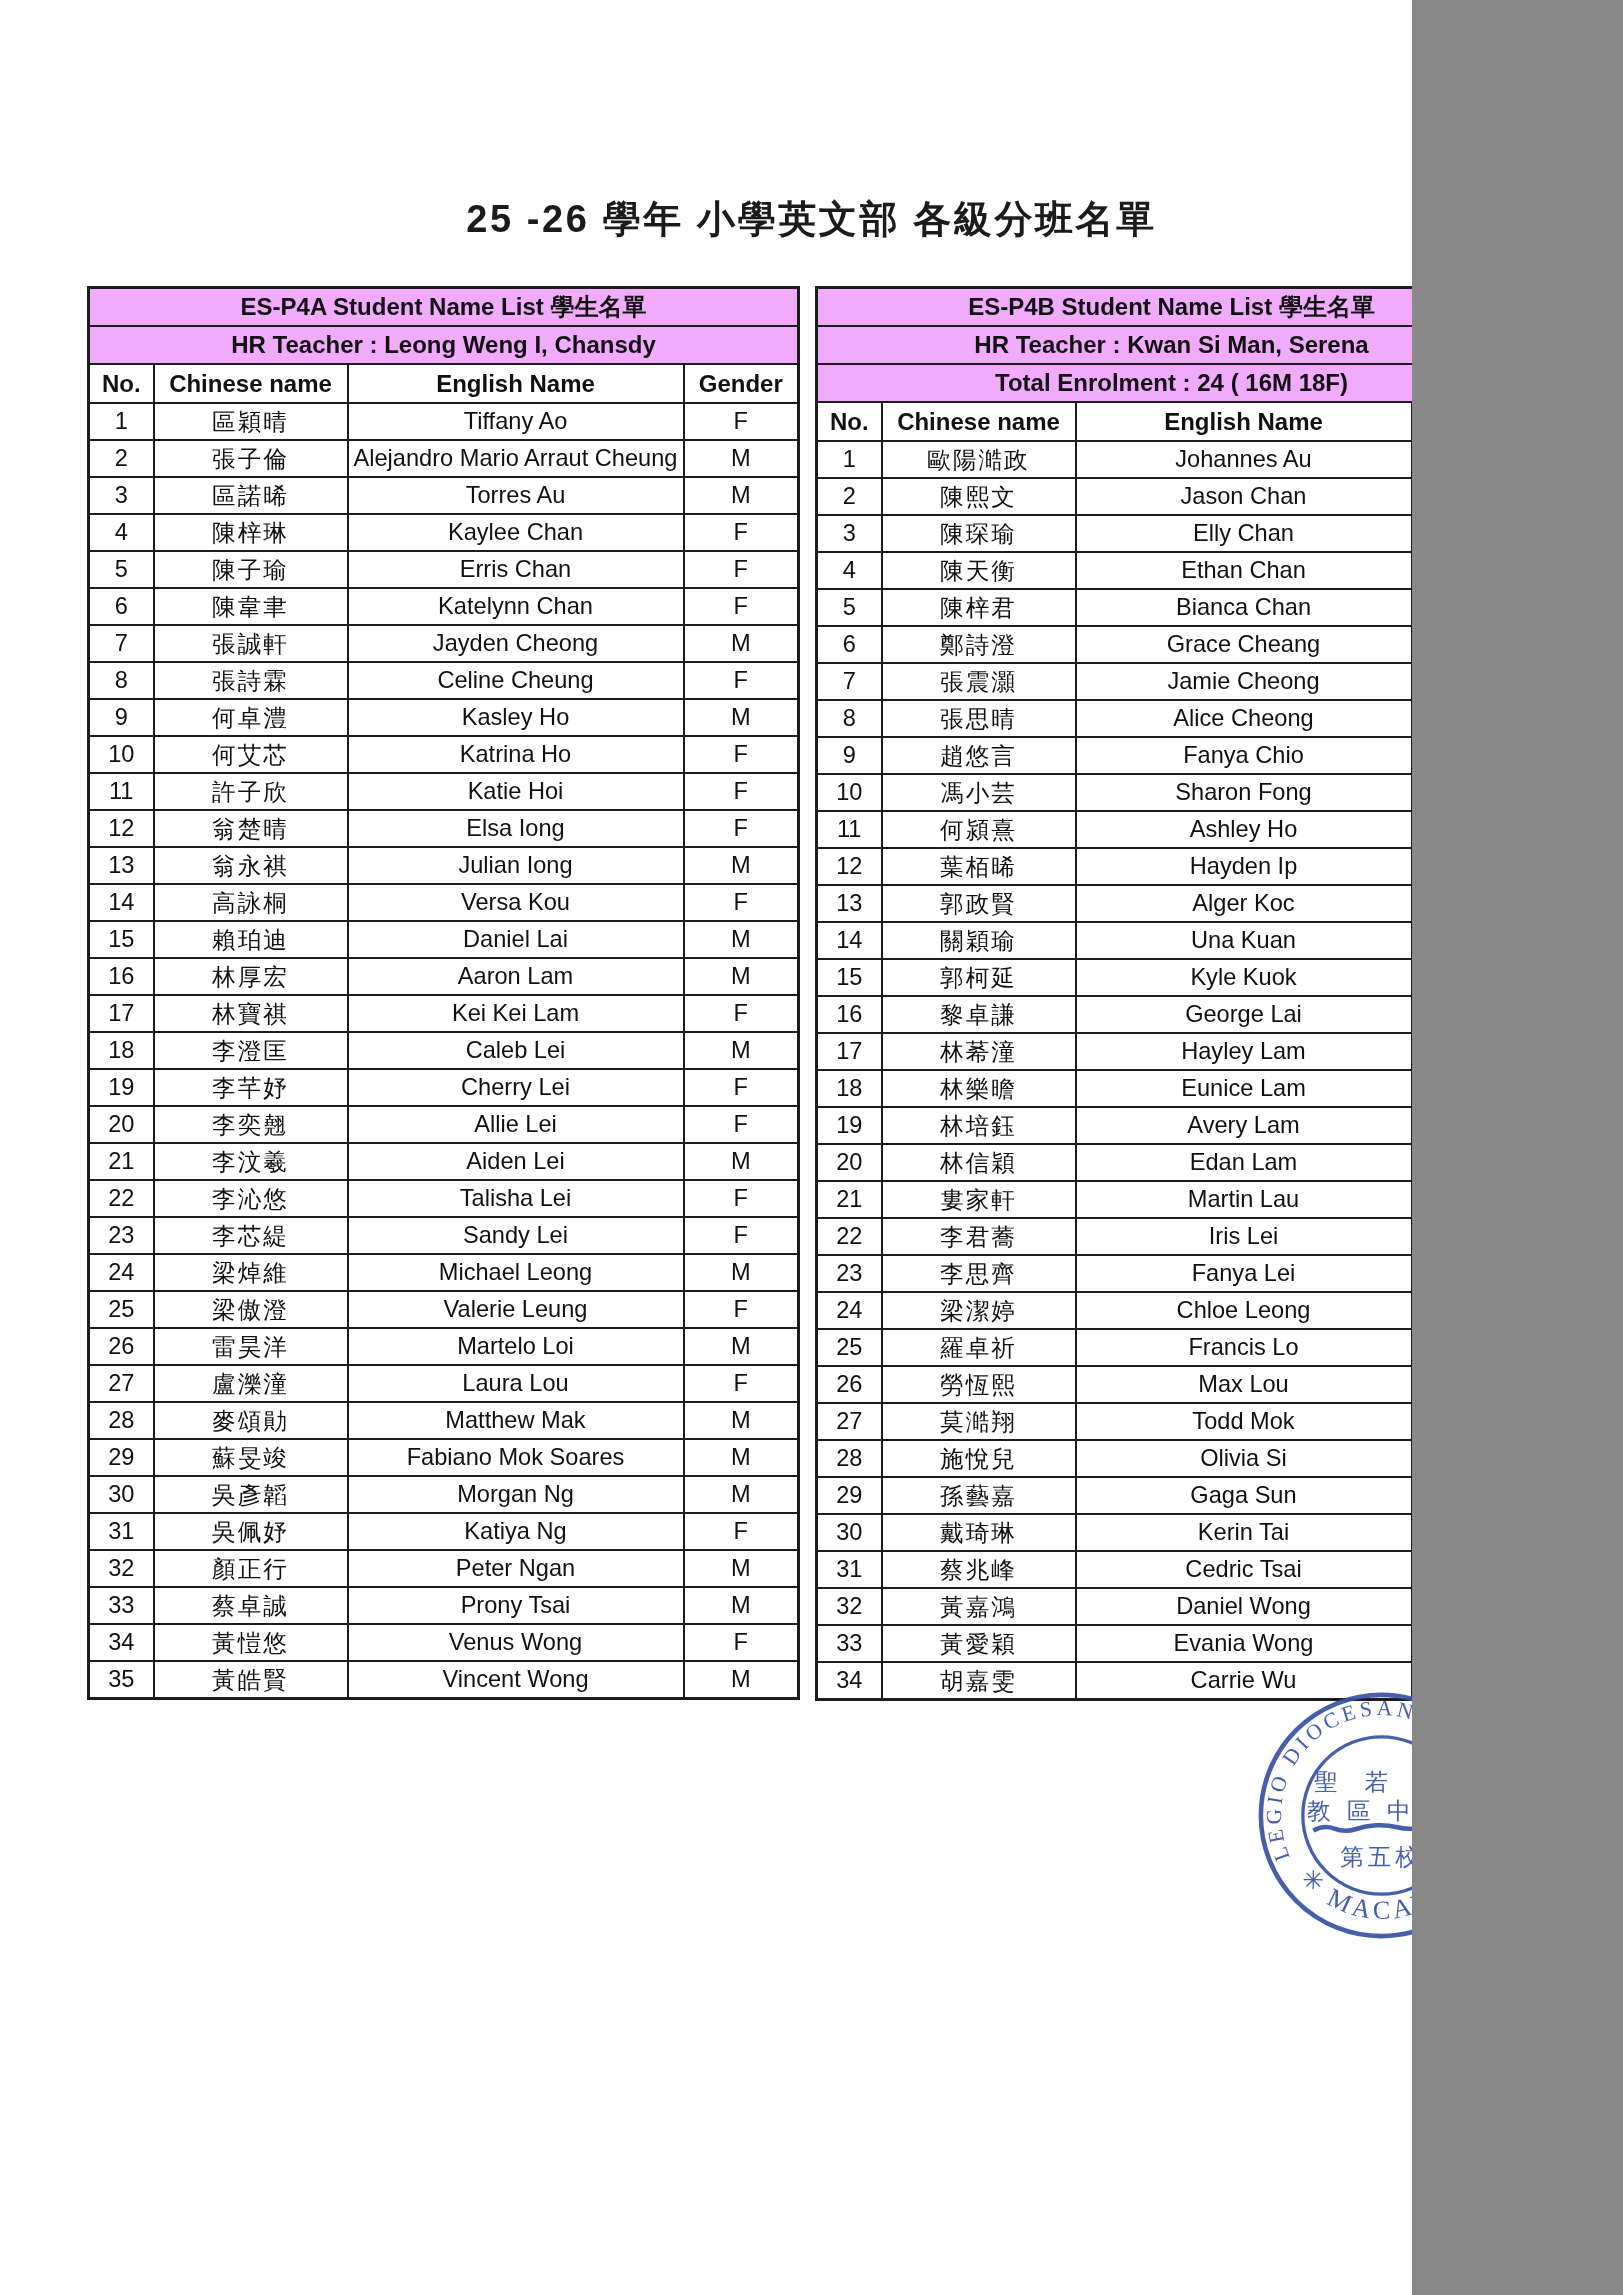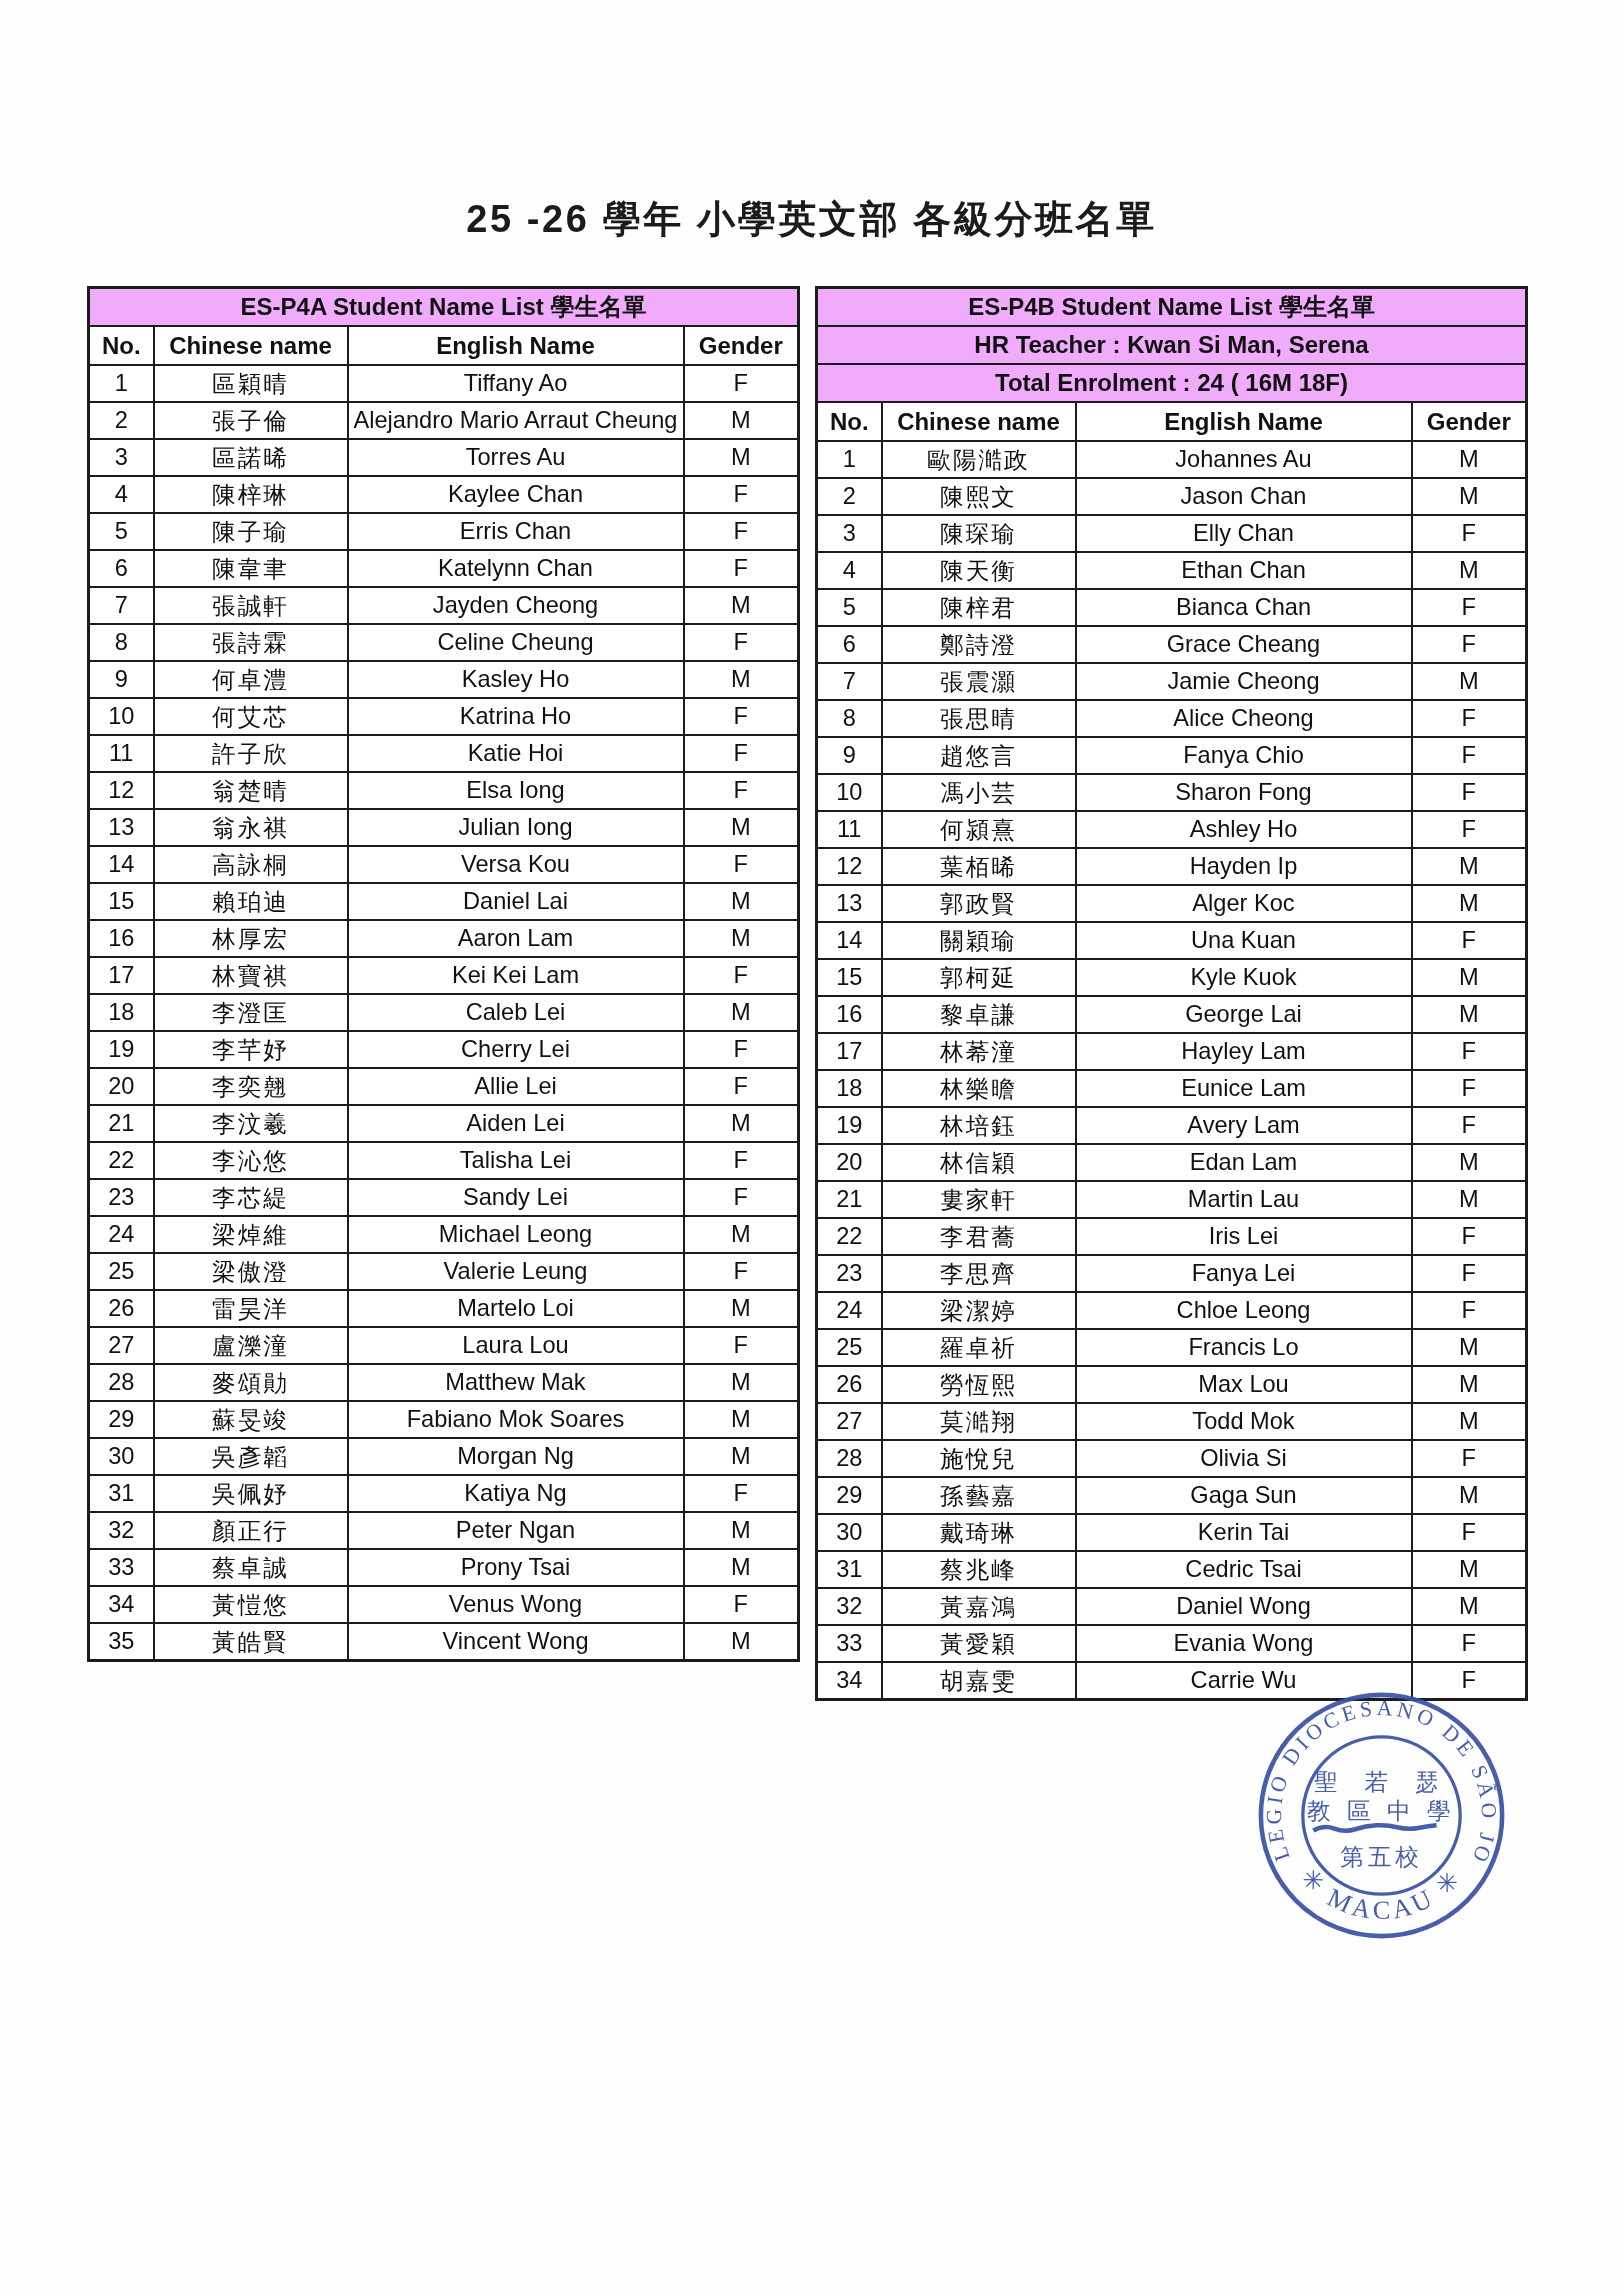--- a/index.html
+++ b/index.html
@@ -1,18 +1,18 @@
 <!DOCTYPE html>
 <html style="font-size:10.5px"><head>
 <meta charset="utf-8">
 <style>
   html,body{margin:0;padding:0;background:#888;}
   .page{
     position:relative;
-    width:1623px;height:2295px;
+    width:1412px;height:2295px;
     background:#fefefe;
     font-family:"Liberation Sans", sans-serif;
     color:#111;
     overflow:hidden;
   }
   .doc-title{
     position:absolute;
     left:0;top:194px;width:1623px;
     text-align:center;
     font-size:38px;
@@ -81,20 +81,23 @@
   <table class="student-table t-left" data-name="student-table-p4a">
     <colgroup>
         <col class="c-no">
         <col class="c-cn">
         <col class="c-en">
         <col class="c-g">
       </colgroup>
     <thead>
       <tr class="hdr-row" data-name="table-title-row">
         <td colspan="4" data-name="table-title">ES-P4A Student Name List 學生名單</td>
+      </tr>
+      <tr class="hdr-row" data-name="hr-teacher-row">
+        <td colspan="4" data-name="hr-teacher">HR Teacher : Leong Weng I, Chansdy</td>
       </tr>
       <tr class="colhdr-row" data-name="column-header-row">
         <td data-name="col-header-no">No.</td>
         <td data-name="col-header-chinese-name">Chinese name</td>
         <td data-name="col-header-english-name">English Name</td>
         <td data-name="col-header-gender">Gender</td>
       </tr>
     </thead>
     <tbody data-name="student-rows-p4a">
         <tr data-name="student-row">

